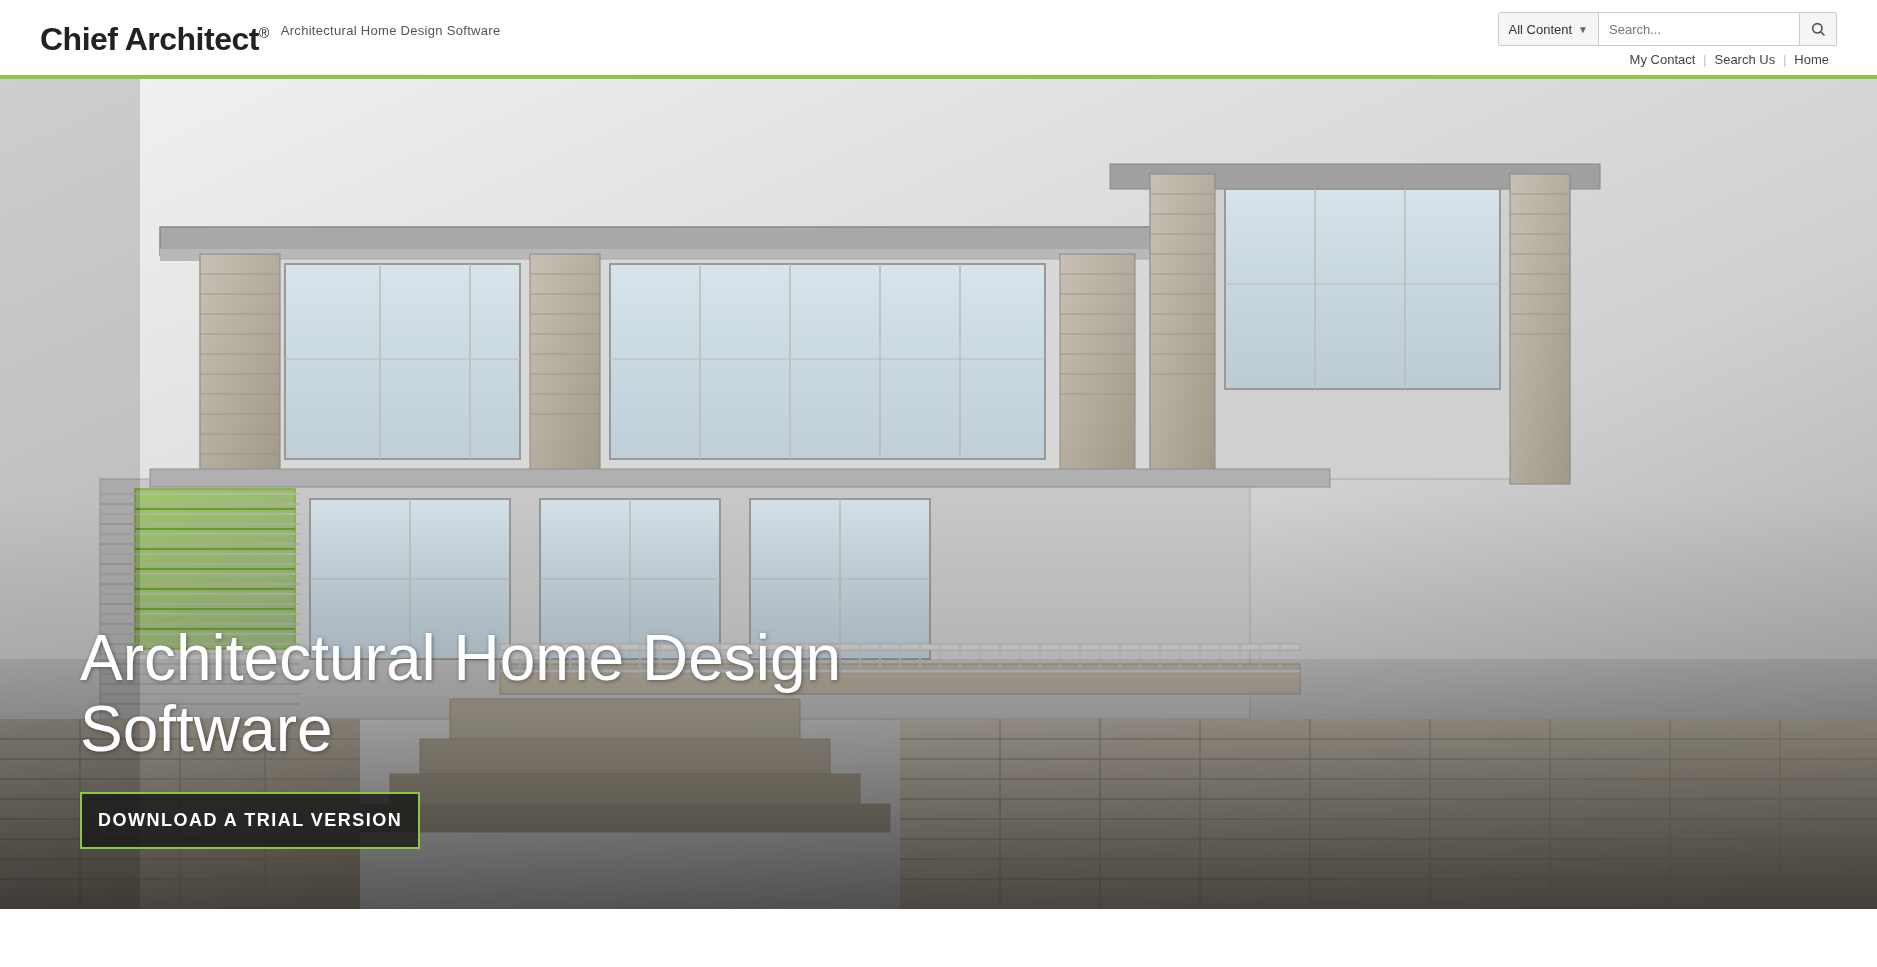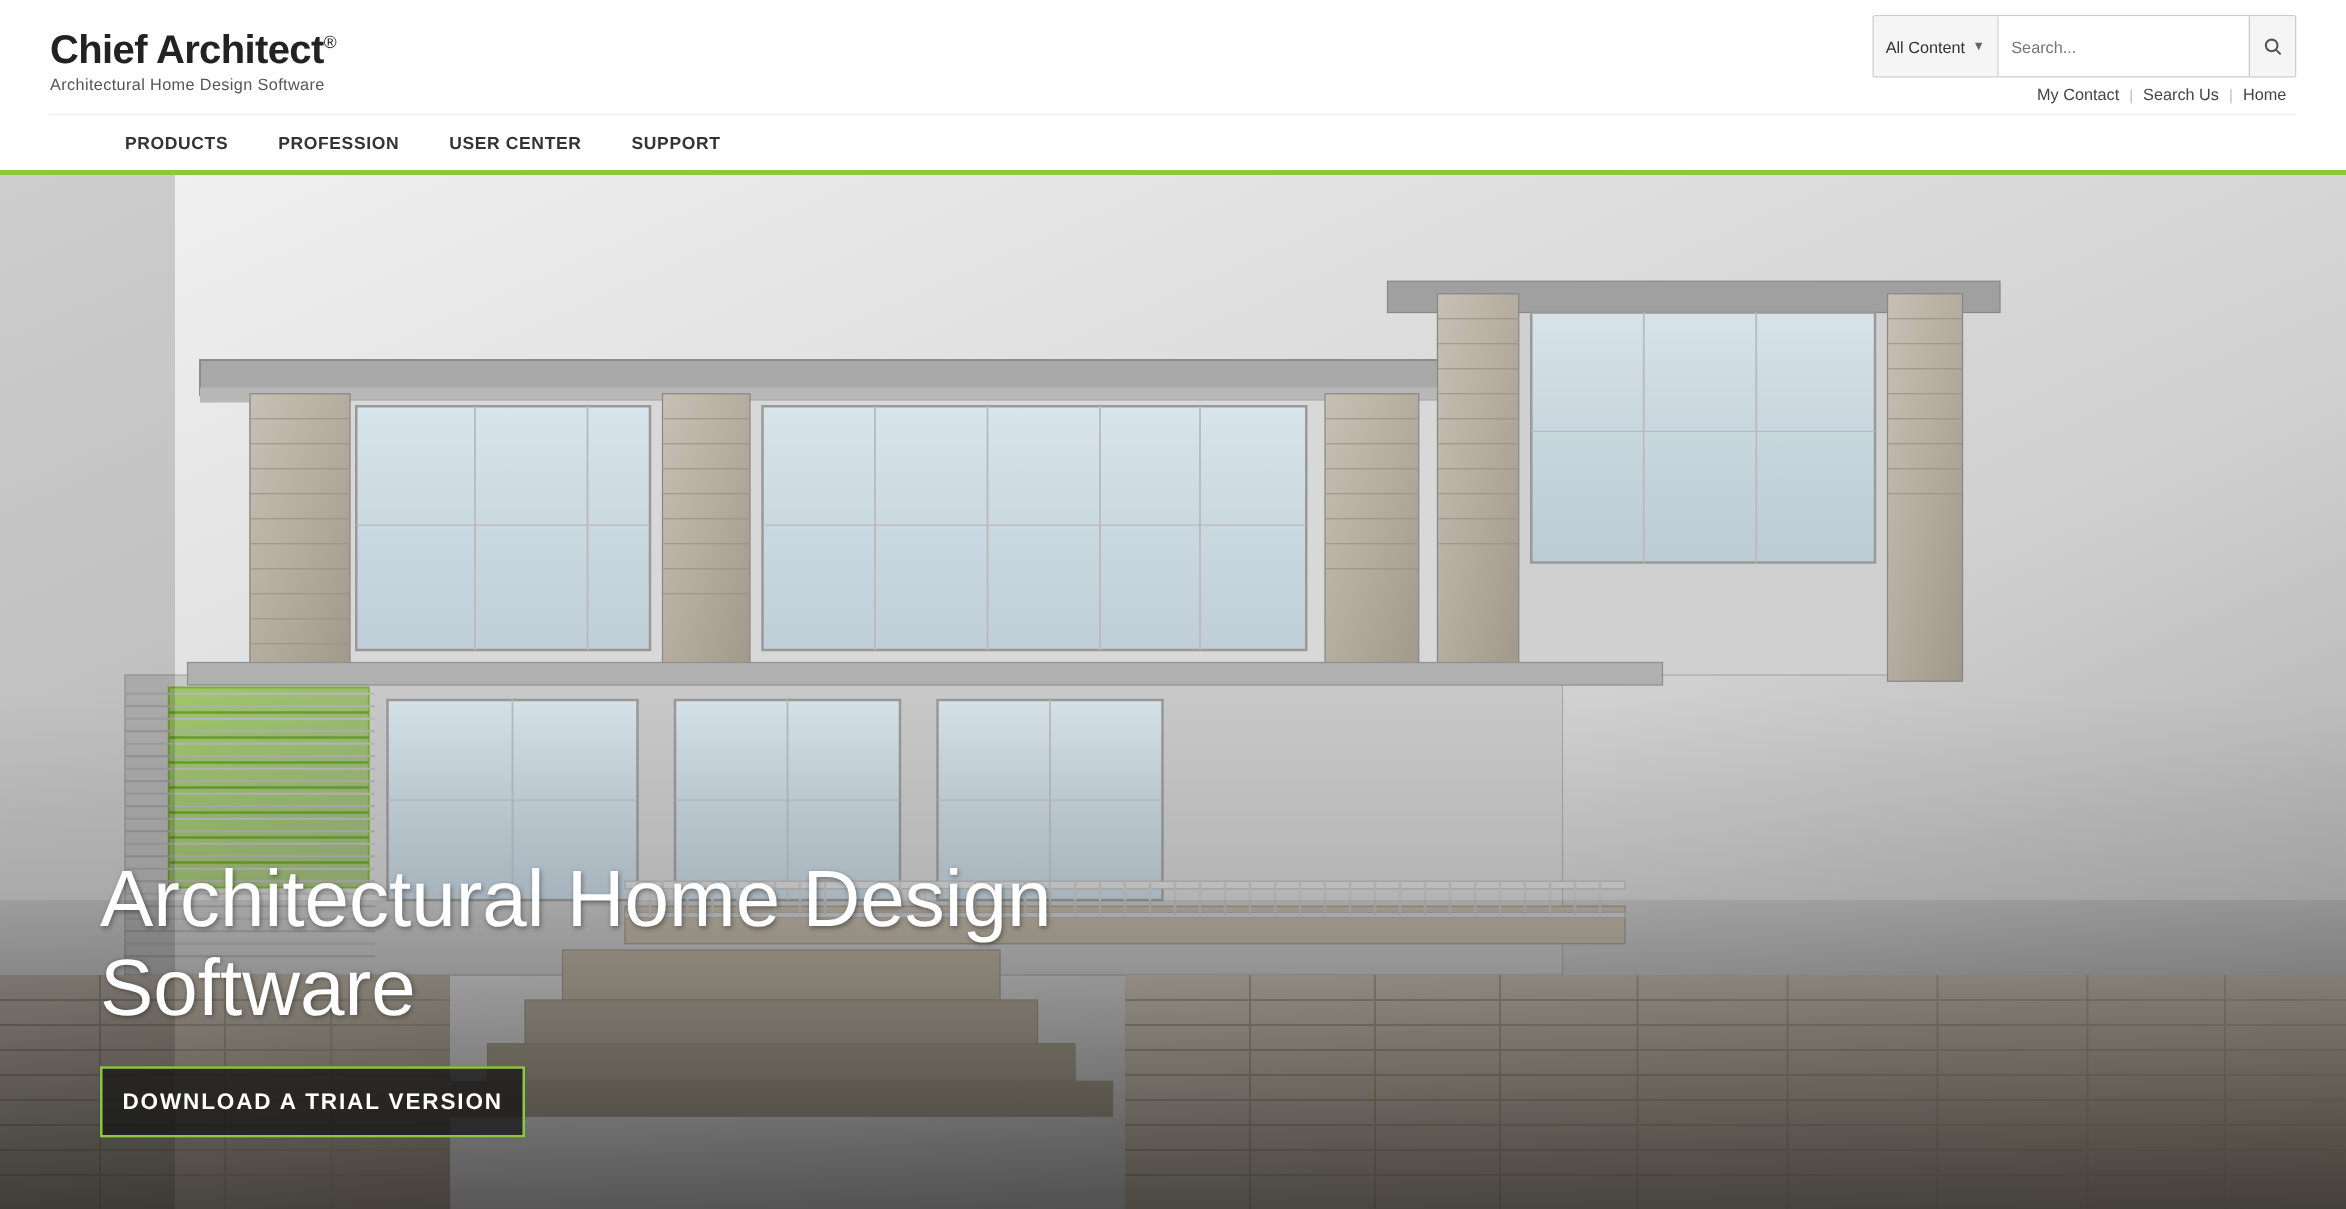--- a/index.html
+++ b/index.html
@@ -13,21 +13,22 @@
       flex-direction: column;
     }
     .header-top {
       display: flex;
       align-items: center;
       justify-content: space-between;
       padding-bottom: 8px;
     }
     .logo-area {
       display: flex;
-      flex-direction: column;
+      flex-direction: row;
+      gap: 12px;
     }
     .logo-title {
       font-size: 32px;
       font-weight: 300;
       color: #222;
       letter-spacing: -0.5px;
     }
     .logo-title strong {
       font-weight: 700;
     }
@@ -46,21 +47,21 @@
       flex-direction: column;
       align-items: flex-end;
       gap: 6px;
     }
     .search-bar {
       display: flex;
       align-items: center;
       border: 1px solid #ccc;
       border-radius: 2px;
       overflow: hidden;
-      height: 50px;
+      height: 34px;
     }
     .search-filter {
       display: flex;
       align-items: center;
       background: #f5f5f5;
       border-right: 1px solid #ccc;
       padding: 0 10px;
       height: 100%;
       font-size: 13px;
       color: #333;
@@ -240,26 +241,20 @@
       <div class="header-links">
         <a href="#">My Contact</a>
         <span class="separator">|</span>
         <a href="#">Search Us</a>
         <span class="separator">|</span>
         <a href="#">Home</a>
       </div>
     </div>
   </div>
 
-  <nav class="nav-bar">
-    <a class="nav-item" href="#">PRODUCTS</a>
-    <a class="nav-item" href="#">PROFESSION</a>
-    <a class="nav-item" href="#">USER CENTER</a>
-    <a class="nav-item" href="#">SUPPORT</a>
-  </nav>
 </div>
 
 <div class="green-line"></div>
 
 <div class="hero">
   <div class="hero-bg"></div>
 
   <svg class="hero-svg" viewBox="0 0 1877 830" xmlns="http://www.w3.org/2000/svg" preserveAspectRatio="xMidYMid slice">
 
     <defs>

